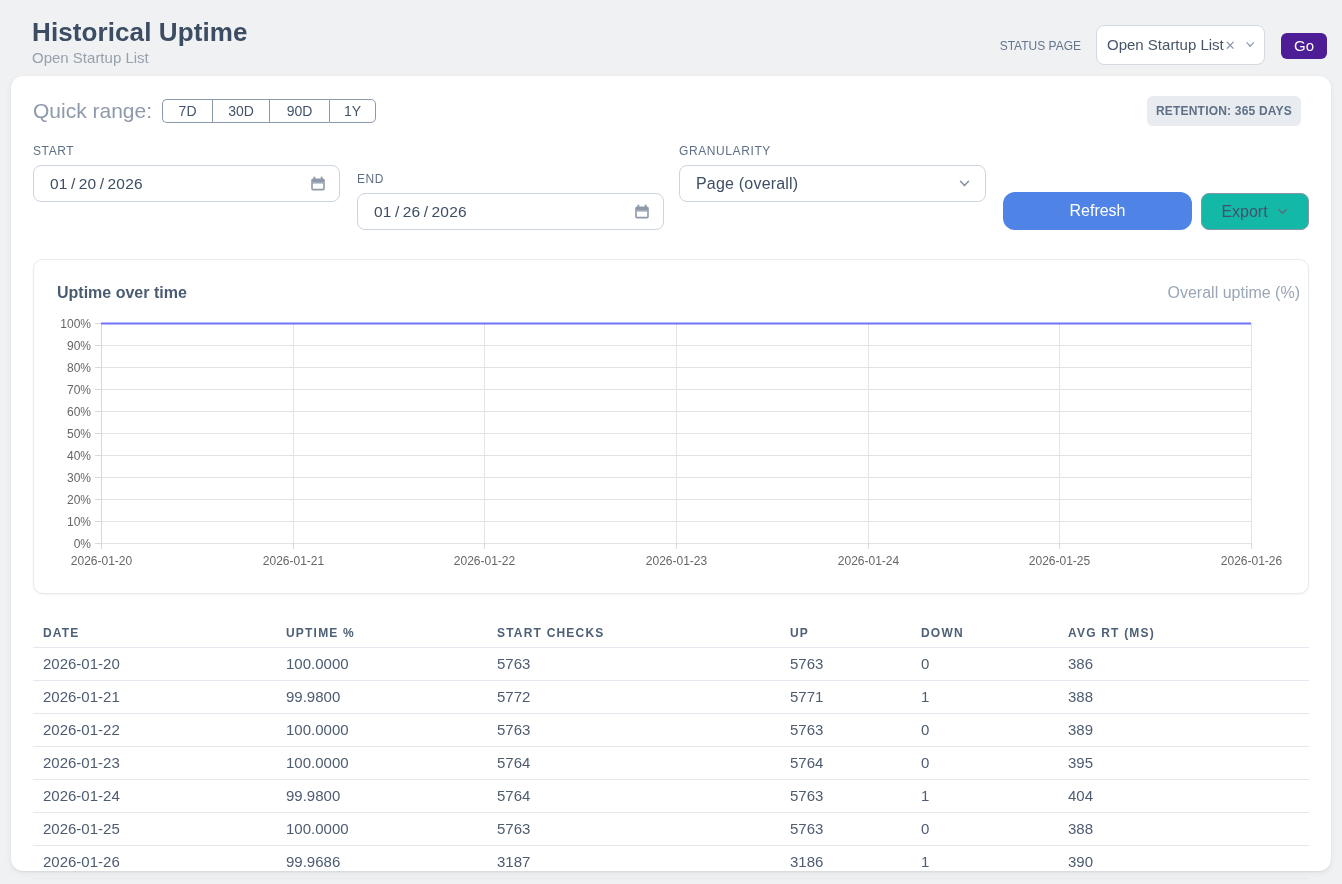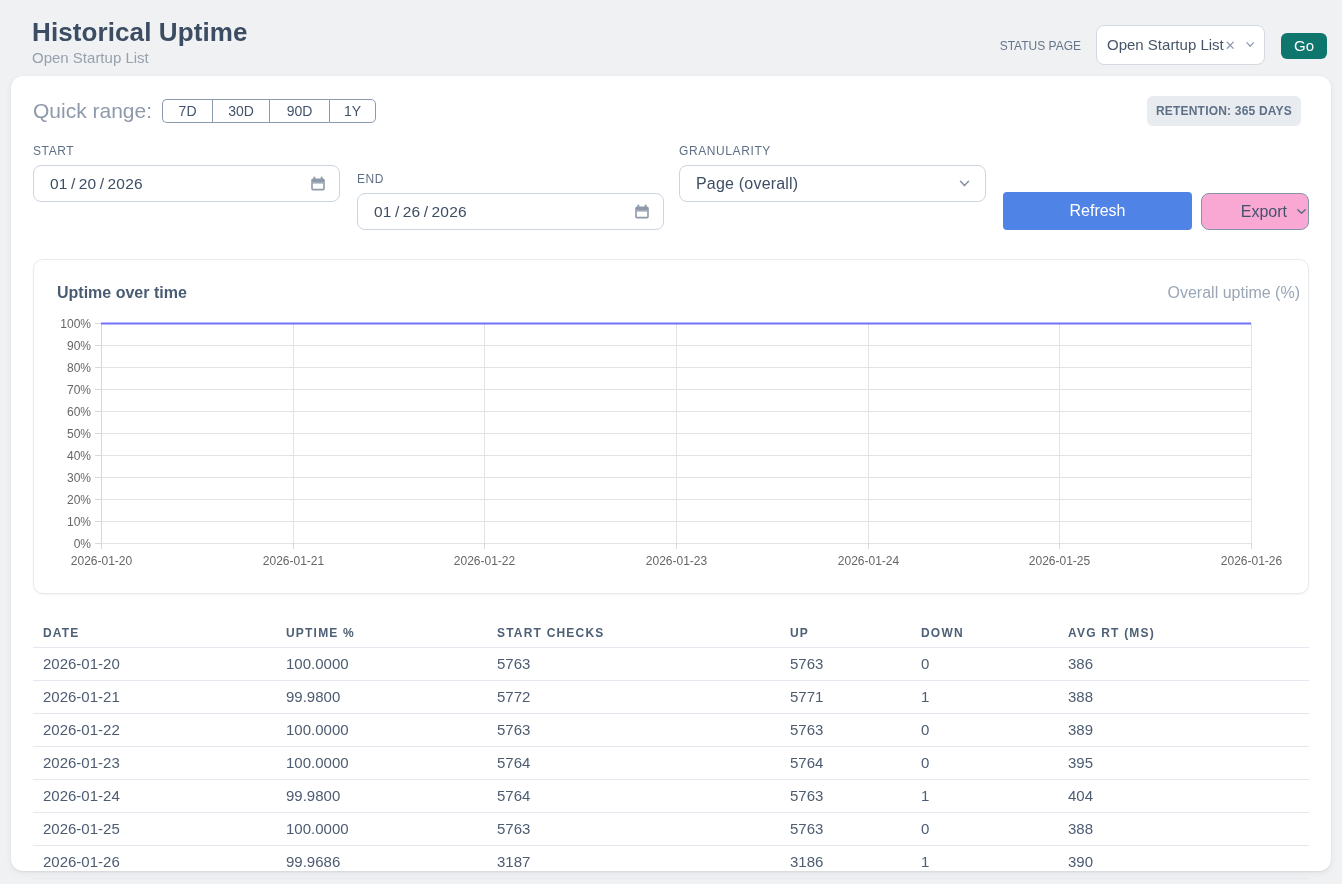--- a/index.html
+++ b/index.html
@@ -25,21 +25,21 @@
   .sp-select {
     width:169px; height:40px; background:#fff;
     border:1px solid #d3dae2; border-radius:8px;
     display:flex; align-items:center; padding:0 8px 0 10px;
     font-size:15px; color:#475569; white-space:nowrap;
   }
   .sp-select .x { color:#8e9aab; font-size:13px; margin-left:1px; margin-top:1px; }
   .sp-select svg { margin-left:8px; }
   .go-btn {
     margin-left:16px; margin-top:2px; width:46px; height:26px;
-    background:#0f766e; border-radius:6px; color:#fff;
+    background:#4c1d95; border-radius:6px; color:#fff;
     font-size:15px; display:flex; align-items:center; justify-content:center;
   }
   .card {
     margin:0 11px; background:#fff; border-radius:12px;
     box-shadow:0 1px 2px rgba(16,24,40,.07), 0 2px 6px rgba(16,24,40,.06);
     padding:23px 22px 20px 22px;
     height:795px;
   }
   
   .qrow { display:flex; align-items:center; justify-content:space-between; height:24px; }
@@ -69,28 +69,28 @@
   .field.f2 { margin-right:15px;margin-top:28px; }
   .f-input {
     width:307px; height:37px; border:1px solid #ccd5df; border-radius:8px;
     display:flex; align-items:center; padding:0 13px 0 16px;
     font-size:16px; color:#3e4e64; background:#fff;
   }
   .f-input .dt { flex:1; letter-spacing:0.2px; font-size:15.5px; }
   .gran .f-input { width:307px; }
   .btncol { display:flex; align-items:flex-end; }
   .refresh {
-    width:189px; height:38px; background:#4f83e6; border-radius:4px;
+    width:189px; height:38px; background:#4f83e6; border-radius:12px;
     color:#fff; font-size:16px; display:flex; align-items:center; justify-content:center;
     margin-right:9px;
   }
   .export {
     width:108px; height:37px; border:1px solid #8494aa; border-radius:8px;
-    background:#f9a8d4; color:#42526b; font-size:16px;
-    display:flex; align-items:center; justify-content:flex-end;
+    background:#14b8a6; color:#42526b; font-size:16px;
+    display:flex; align-items:center; justify-content:center;
   }
   .export svg { margin-left:8px; }
   
   .chart-card {
     margin-top:29px; border:1px solid #e7eaee; border-radius:10px;
     box-shadow:0 1px 2px rgba(16,24,40,.05);
     height:335px; padding:24px 8px 0 23px;
   }
   .chart-head { display:flex; justify-content:space-between; align-items:flex-start; }
   .chart-title { font-size:16px; font-weight:700; color:#4a5c72; }

